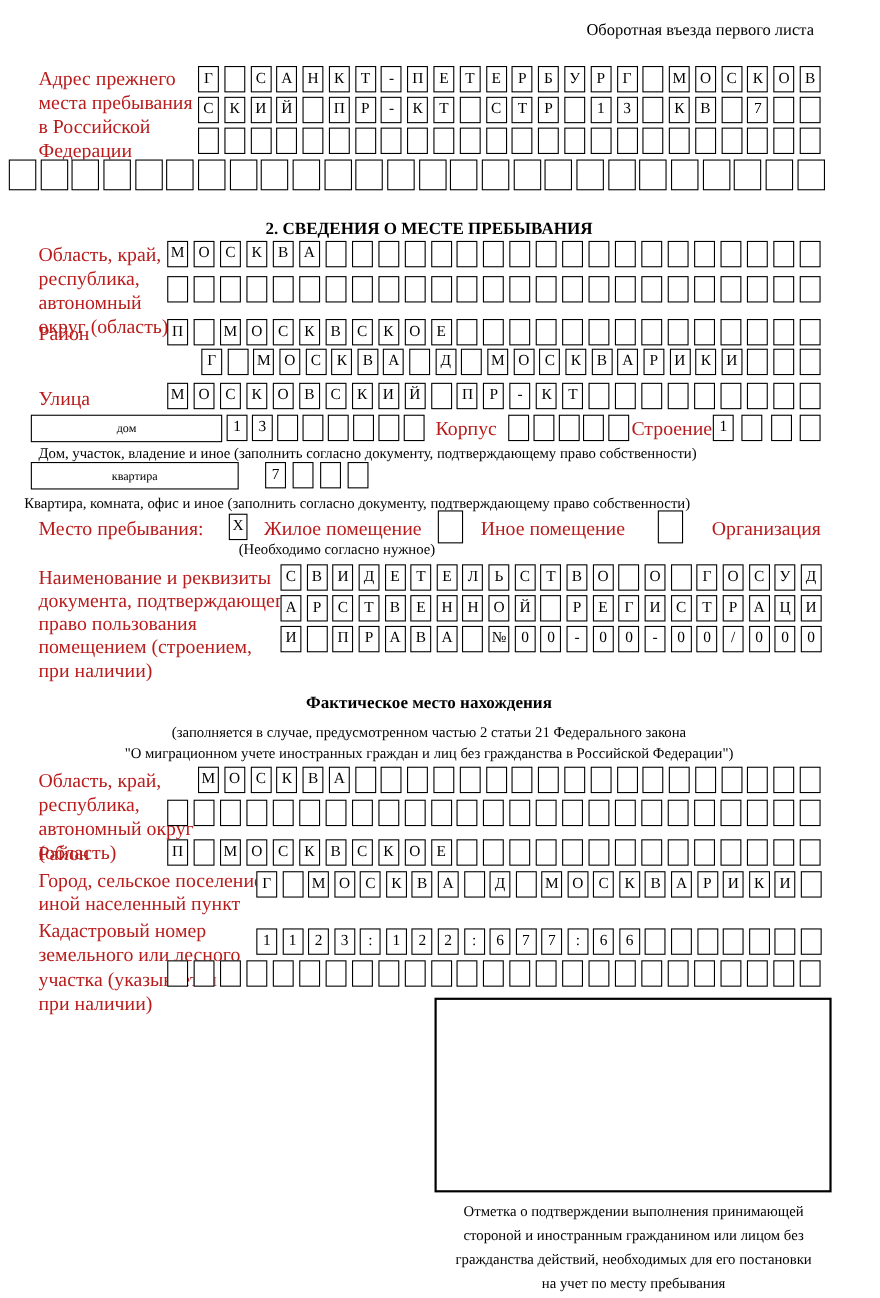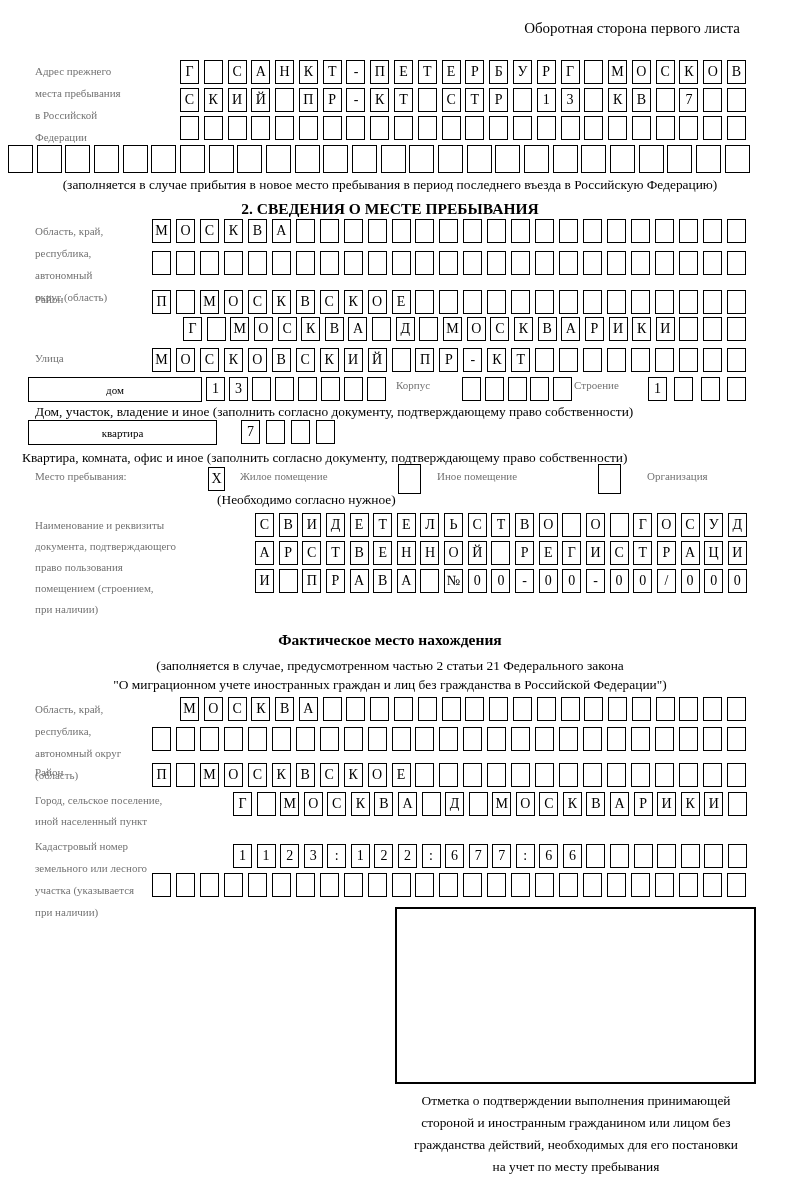--- a/index.html
+++ b/index.html
@@ -1,19 +1,19 @@
 <!DOCTYPE html>
 <html><head>
 <meta charset="utf-8">
 <style>
   html,body{margin:0;padding:0;background:#fff}
   #page{position:relative;width:800px;height:1180px;background:#fff;color:#000;
         font-family:"Liberation Serif", serif;overflow:hidden}
   .abs{position:absolute}
-  .lbl{font-size:11px;color:#737373}
+  .lbl{font-size:18px;color:#b91c1c}
   .lbl div{line-height:22px;white-space:nowrap}
   .lh21 div{line-height:21px}
   .cap{font-size:13.4px;white-space:nowrap}
   .ttl{font-size:15.5px;font-weight:bold;text-align:center;white-space:nowrap}
   .ctr{text-align:center}
   .cellrow{display:flex;justify-content:space-between}
   .cell{flex:none;width:19px;height:24px;border:1.9px solid #000;box-sizing:border-box;
         display:flex;align-items:center;justify-content:center;
         font-size:14px;background:#fff}
   .big .cell{width:25px;height:28px}
@@ -21,21 +21,21 @@
            display:flex;align-items:center;justify-content:center;font-size:11px;background:#fff}
   .chk{border:1.9px solid #000;box-sizing:border-box;display:flex;align-items:center;
        justify-content:center;font-size:14px;background:#fff}
   .stamp{border:2px solid #000;box-sizing:border-box;background:#fff}
 </style>
 </head>
 <body>
 
 <div id="page">
 
-  <div class="abs" style="left:440px;top:20px;width:300px;text-align:right;font-size:15px">Оборотная сторона первого листа</div>
+  <div class="abs" style="left:440px;top:20px;width:300px;text-align:right;font-size:15px">Оборотная въезда первого листа</div>
 
   <div class="abs lbl" style="left:35px;top:60px">
     <div>Адрес прежнего</div>
     <div>места пребывания</div>
     <div>в Российской</div>
     <div>Федерации</div>
   </div>
   <div class="abs cellrow" style="left:180px;top:60px;width:566px">
       <span class="cell">Г</span>
       <span class="cell"></span>
@@ -135,21 +135,20 @@
       <span class="cell"></span>
       <span class="cell"></span>
       <span class="cell"></span>
       <span class="cell"></span>
       <span class="cell"></span>
       <span class="cell"></span>
       <span class="cell"></span>
       <span class="cell"></span>
       <span class="cell"></span>
     </div>
-  <div class="abs cap ctr" style="left:0;top:177px;width:780px">(заполняется в случае прибытия в новое место пребывания в период последнего въезда в Российскую Федерацию)</div>
 
   <div class="abs ttl" style="left:0;top:200px;width:780px">2. СВЕДЕНИЯ О МЕСТЕ ПРЕБЫВАНИЯ</div>
 
   <div class="abs lbl" style="left:35px;top:220px">
     <div>Область, край,</div>
     <div>республика,</div>
     <div>автономный</div>
     <div>округ (область)</div>
   </div>
   <div class="abs cellrow" style="left:152px;top:219px;width:594px">

